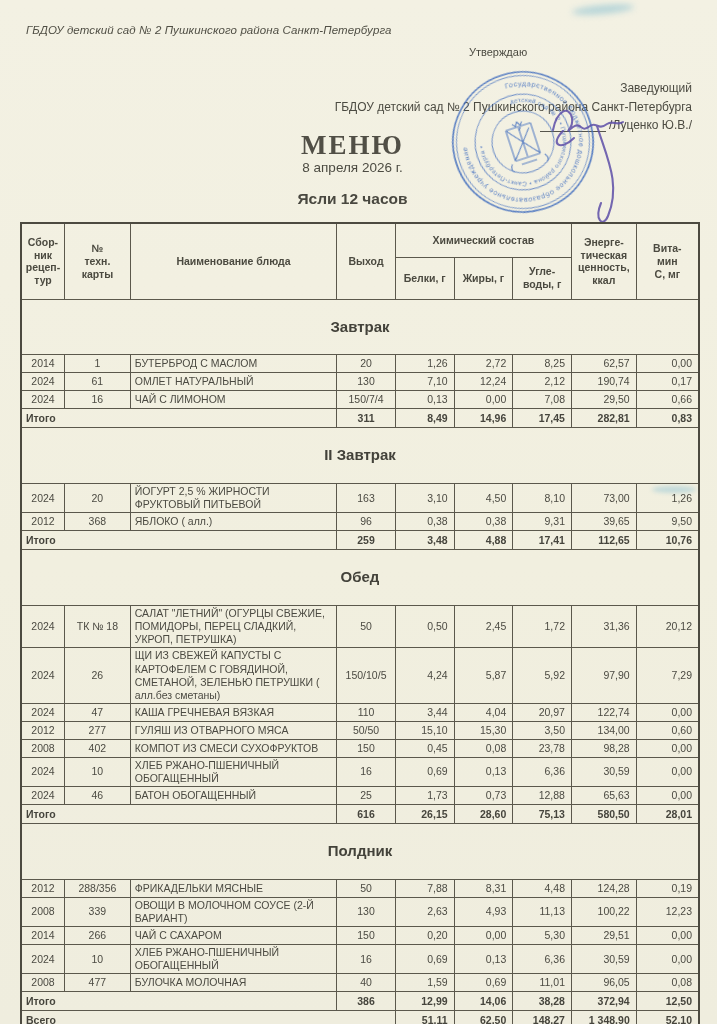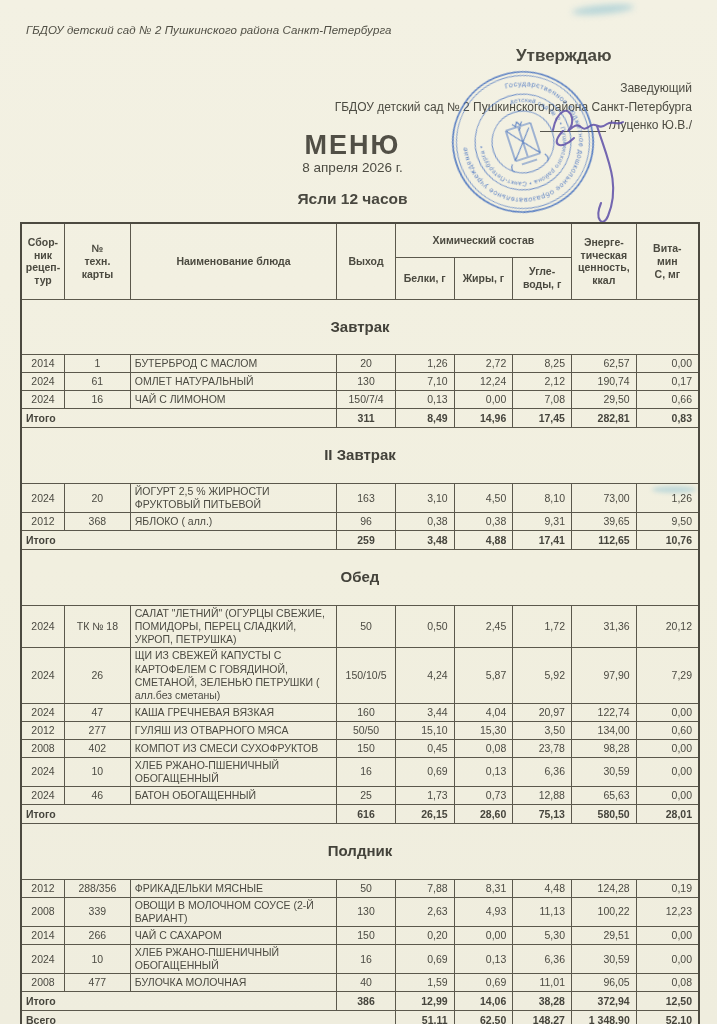--- a/index.html
+++ b/index.html
@@ -3,27 +3,27 @@
 <meta charset="utf-8">
 <style>
   html,body { margin:0; padding:0; background:#888; }
   .page {
     position:relative; width:717px; height:1024px; margin:0 auto;
     background:linear-gradient(180deg,#f3f1e3 0%,#f1efdf 55%,#efedde 100%);
     font-family:"Liberation Sans", sans-serif;
     color:#45443c; overflow:hidden;
   }
   .org-header { position:absolute; left:26px; top:24px; font-style:italic; font-size:11.5px; color:#504f45; letter-spacing:.1px; }
-  .approve-label { position:absolute; left:469px; top:46px; font-weight:bold; font-size:17px; color:#4a4940;margin-left:47px; }
+  .approve-label { position:absolute; left:469px; top:46px; font-weight:normal; font-size:11px; color:#4a4940; }
   .approver-role { position:absolute; right:25px; top:81px; font-size:12px; color:#4c4b42; }
   .approver-org { position:absolute; right:25px; top:100px; font-size:12px; color:#4c4b42; }
   .sign-row { position:absolute; right:25px; top:118px; font-size:12px; color:#4c4b42; }
   .sig-underline { display:inline-block; width:66px; border-bottom:1.2px solid #56554b; height:12px; margin-right:3px; vertical-align:bottom; }
   .menu-title { position:absolute; left:0; right:12px; top:130px; text-align:center;
-    font-family:Liberation Sans, sans-serif; font-weight:bold; font-size:27px; letter-spacing:2px; color:#514f46; }
+    font-family:Liberation Serif, serif; font-weight:bold; font-size:27px; letter-spacing:2px; color:#514f46; }
   .menu-date { position:absolute; left:0; right:12px; top:160px; text-align:center; font-weight:normal; font-size:13.5px; color:#4c4b42; }
   .menu-subtitle { position:absolute; left:0; right:12px; top:190px; text-align:center; font-weight:bold; font-size:15.5px; color:#494840; }
 
   .stamp { position:absolute; left:447px; top:66px; width:152px; height:152px; opacity:.85; }
   .signature { position:absolute; left:545px; top:100px; width:115px; height:145px; opacity:.85; }
 
   .smudge1 { position:absolute; left:572px; top:5px; width:62px; height:9px; background:rgba(110,180,205,.45);
              border-radius:50%; filter:blur(3px); transform:rotate(-5deg); }
   .smudge2 { position:absolute; left:652px; top:486px; width:44px; height:7px; background:rgba(115,185,210,.38);
              border-radius:50%; filter:blur(2px); }
@@ -242,21 +242,21 @@
           <td class="c-num">4,24</td>
           <td class="c-num">5,87</td>
           <td class="c-num">5,92</td>
           <td class="c-num">97,90</td>
           <td class="c-num">7,29</td>
         </tr>
         <tr class="data-row">
           <td class="c-center">2024</td>
           <td class="c-center">47</td>
           <td class="c-left">КАША ГРЕЧНЕВАЯ ВЯЗКАЯ</td>
-          <td class="c-center">160</td>
+          <td class="c-center">110</td>
           <td class="c-num">3,44</td>
           <td class="c-num">4,04</td>
           <td class="c-num">20,97</td>
           <td class="c-num">122,74</td>
           <td class="c-num">0,00</td>
         </tr>
         <tr class="data-row">
           <td class="c-center">2012</td>
           <td class="c-center">277</td>
           <td class="c-left">ГУЛЯШ ИЗ ОТВАРНОГО МЯСА</td>

